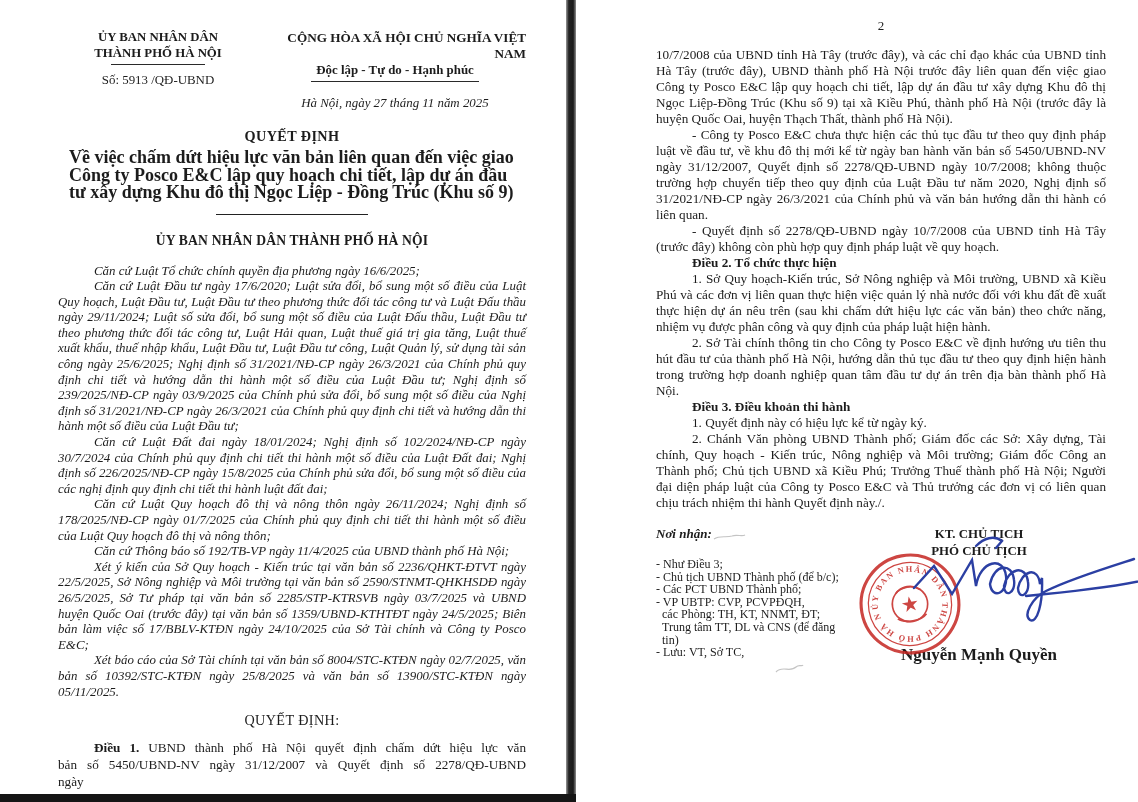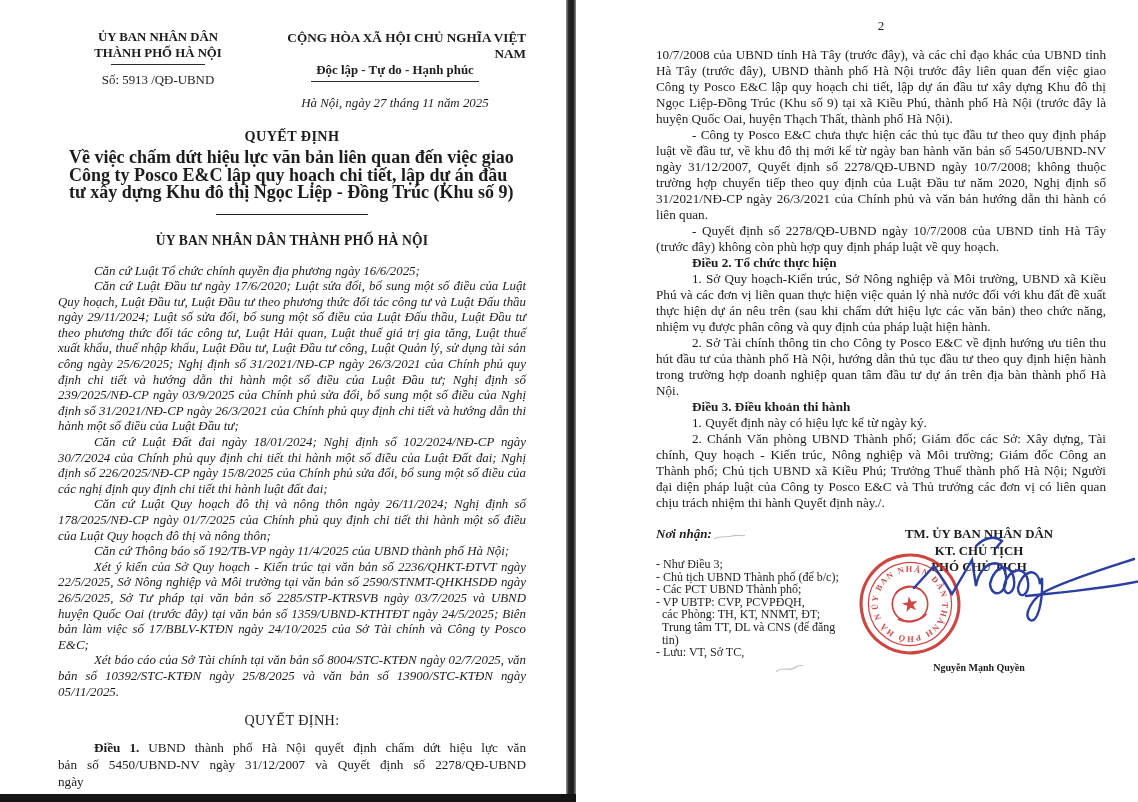--- a/index.html
+++ b/index.html
@@ -56,21 +56,21 @@
 
   
   .footer { display:flex; margin-top:15px; position:relative; }
   .fo-left { width:196px; position:relative; }
   .nn-row { display:flex; align-items:flex-end; }
   .nn-label { font-weight:bold; font-style:italic; font-size:13px; }
   .nn-list { margin-top:16px; font-size:12px; line-height:12.6px; }
   .nn-cont { padding-left:6px; }
   .fo-right { flex:1; text-align:center; position:relative; }
   .sig-line { font-weight:bold; font-size:12.9px; line-height:16.5px; }
-  .signer { font-weight:bold; font-size:10px; margin-top:86px; position:relative; z-index:2; }
+  .signer { font-weight:bold; font-size:17px; margin-top:86px; position:relative; z-index:2; }
 
   .stamp { position:absolute; left:6px; top:26px; width:104px; height:104px; opacity:.84;
            transform:rotate(-10deg); z-index:3; pointer-events:none; }
   .sig-svg { position:absolute; left:58px; top:6px; width:250px; height:112px; overflow:visible;
              z-index:4; pointer-events:none; }
   .pencil { opacity:.5; }
   .sq2 { margin:4px 0 0 118px; display:block; }
 </style>
 </head>
 <body>
@@ -157,21 +157,20 @@
           <div class="nn-cont">các Phòng: TH, KT, NNMT, ĐT;</div>
           <div class="nn-cont">Trung tâm TT, DL và CNS (để đăng tin)</div>
           <div>- Lưu: VT, Sở TC,</div>
         </div>
         <svg class="pencil sq2" width="30" height="12" viewBox="0 0 30 12">
             <path d="M2 9 C8 2 16 10 22 4 C25 1 28 4 29 2" stroke="#8a8a8a" stroke-width="1.2" fill="none"></path>
           </svg>
       </div>
 
       <div class="fo-right">
-        <div class="sig-line">TM. ỦY BAN NHÂN DÂN</div>
         <div class="sig-line">KT. CHỦ TỊCH</div>
         <div class="sig-line">PHÓ CHỦ TỊCH</div>
 
         <svg class="stamp" viewBox="0 0 100 100">
           <circle cx="50" cy="50" r="47" fill="none" stroke="#c4231f" stroke-width="3"></circle>
           <circle cx="50" cy="50" r="40" fill="none" stroke="#c4231f" stroke-width="1.2"></circle>
           <circle cx="50" cy="50" r="17" fill="none" stroke="#c4231f" stroke-width="1.6"></circle>
           <defs>
               <path id="stamp-arc" d="M50,50 m-31,0 a31,31 0 1,1 62,0 a31,31 0 1,1 -62,0"></path>
             </defs>

